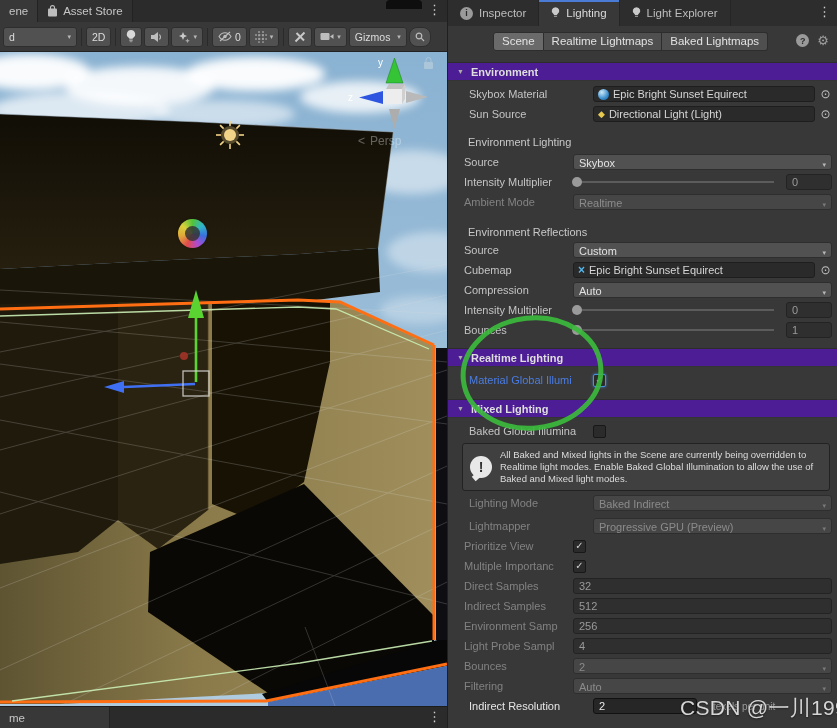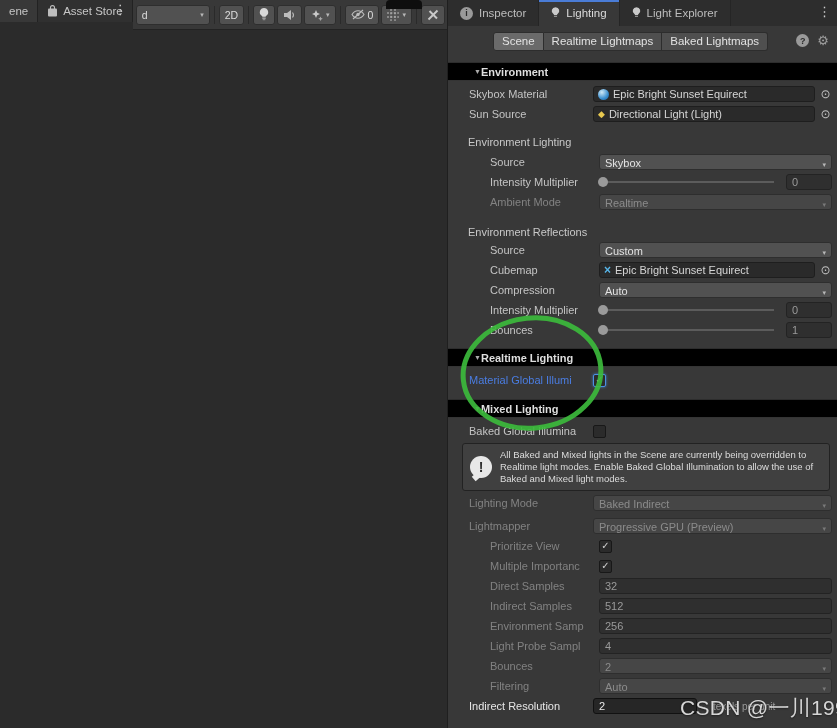--- a/index.html
+++ b/index.html
@@ -1,21 +1,21 @@
 <!DOCTYPE html>
 <html><head>
 <meta charset="utf-8">
 <style>
   *{margin:0;padding:0;box-sizing:border-box}
   html,body{width:837px;height:728px;overflow:hidden}
   body{font-family:"Liberation Sans",sans-serif;background:#383838;-webkit-font-smoothing:antialiased}
   .app{position:relative;width:837px;height:728px;display:flex}
 
   
-  .scene{width:447px;height:728px;display:flex;flex-direction:row;background:#2b2b2b}
+  .scene{width:447px;height:728px;display:flex;flex-direction:column;background:#2b2b2b}
   .tabbar{height:22px;background:#2b2b2b;display:flex;align-items:stretch;position:relative;flex-shrink:0}
   .tab{display:flex;align-items:center;gap:5px;padding:0 9px;font-size:11.5px;color:#c6c6c6;background:#303030;border-right:1px solid #222}
   .tab.active{background:#383838}
   .minitab{position:absolute;left:386px;top:0;width:36px;height:9px;background:#0e0e0e;border-radius:4px 4px 0 0}
   .kebab{position:absolute;right:6px;top:3px;color:#cfcfcf;font-size:13px;line-height:1}
   .toolbar{height:30px;background:#383838;border-bottom:1px solid #232323;display:flex;align-items:center;padding:0 3px;gap:2px;flex-shrink:0}
   .tbtn{height:20px;background:#515151;border:1px solid #2e2e2e;border-radius:3px;display:flex;align-items:center;justify-content:center;gap:3px;color:#ddd;font-size:10.5px;padding:0 5px;flex-shrink:0}
   .tbtn .arr{font-size:7px;color:#b8b8b8}
   .sep{width:1px;height:18px;background:#2a2a2a;margin:0 2px;flex-shrink:0}
   .viewport{position:relative;flex:1;overflow:hidden;background:#8ab2d2}
@@ -35,26 +35,26 @@
   .ptab.active::before{content:"";position:absolute;top:0;left:0;right:0;height:2px;background:#4a7cd6}
   .icirc{width:13px;height:13px;border-radius:50%;background:#9a9a9a;color:#2b2b2b;font-size:9px;font-weight:bold;display:flex;align-items:center;justify-content:center;font-style:normal;flex-shrink:0}
   .modebar{height:30px;display:flex;align-items:center;padding-left:45px;flex-shrink:0;position:relative}
   .mbtn{height:19px;padding:0 8px;background:#4f4f4f;border:1px solid #2d2d2d;border-left-width:0;display:flex;align-items:center;font-size:11.5px;color:#e2e2e2}
   .mbtn.first{border-radius:3px 0 0 3px;border-left-width:1px}
   .mbtn.last{border-radius:0 3px 3px 0}
   .mbtn.sel{background:#6a6a6a}
   .hicons{position:absolute;right:8px;top:8px;display:flex;gap:8px;align-items:center}
   .gear{color:#9d9d9d;font-size:13px;line-height:1}
 
-  .sech{height:19px;background:#000000;border-top:1px solid #2d2d2d;border-bottom:1px solid #343434;display:flex;align-items:center;padding-left:26px;font-weight:bold;color:#dedede;flex-shrink:0}
+  .sech{height:19px;background:#4c1d95;border-top:1px solid #2d2d2d;border-bottom:1px solid #343434;display:flex;align-items:center;gap:7px;padding-left:9px;font-weight:bold;color:#dedede;flex-shrink:0}
   .tri{font-size:7px;color:#ababab}
   .subh{height:16px;display:flex;align-items:center;padding-left:20px;color:#c8c8c8;flex-shrink:0}
   .row{height:20px;display:flex;align-items:center;padding:0 5px 0 21px;flex-shrink:0;gap:4px}
   .row .lbl{width:120px;flex-shrink:0;white-space:nowrap;overflow:hidden;color:#c4c4c4}
-  .row.i1{padding-left:42px}.row.i1 .lbl{width:105px}
+  .row.i1{padding-left:16px}.row.i1 .lbl{width:105px}
   .row.dis .lbl{color:#828282}
   .lbl.blue{color:#4a7de2}
   .lbl.bright{color:#e6e6e6}
   .dd{flex:1;height:16px;background:#515151;border:1px solid #2e2e2e;border-radius:3px;display:flex;align-items:flex-end;padding:0 5px;color:#e2e2e2;min-width:0}
   .dd .t{flex:1;white-space:nowrap;overflow:hidden}
   .dd .arr{font-size:7px;color:#b8b8b8;margin-left:3px}
   .row.dis .dd{background:#464646}.row.dis .dd .t{color:#8b8b8b}.row.dis .dd .arr{color:#7a7a7a}
   .obj{flex:1;height:16px;background:#2a2a2a;border:1px solid #1e1e1e;border-radius:3px;display:flex;align-items:center;gap:4px;padding:0 4px;color:#d6d6d6;min-width:0}
   .obj .t{white-space:nowrap;overflow:hidden}
   .picker{width:13px;color:#bdbdbd;text-align:center;flex-shrink:0;font-size:12px;line-height:1}

